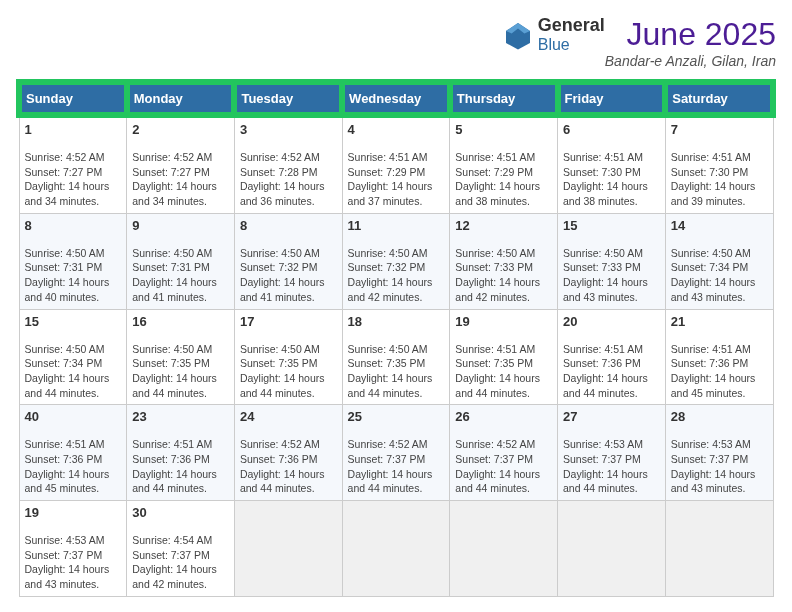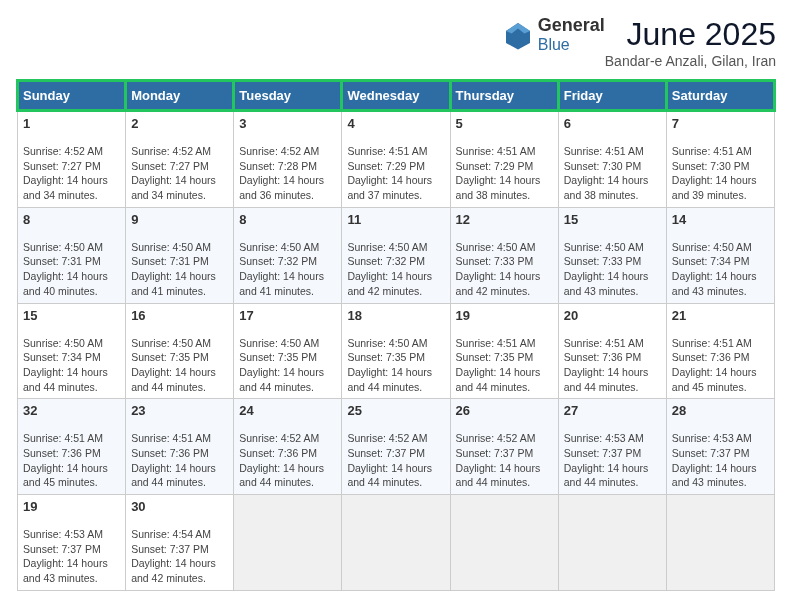--- a/index.html
+++ b/index.html
@@ -38,40 +38,41 @@
     }
     .logo-icon {
       width: 32px;
       height: 32px;
     }
     .title-block {
       text-align: right;
     }
     .month-title {
       font-size: 32px;
-      color: #0f172a;
+      color: #4c1d95;
       font-weight: normal;
     }
     .subtitle {
       font-size: 14px;
       color: #555;
+      font-style: italic;
     }
     .calendar {
       width: 100%;
       border-collapse: collapse;
       font-size: 11px;
     }
     .calendar th {
       background: #2e6da4;
       color: #fff;
       padding: 6px 4px;
       text-align: left;
       font-size: 13px;
       font-weight: bold;
-      border: 3px solid #22c55e;
+      border: 6px solid #22c55e;
     }
     .calendar td {
       border: 1px solid #ccc;
       vertical-align: top;
       padding: 4px 5px;
       width: calc(100% / 7);
       min-height: 70px;
       background: #fff;
     }
     .calendar tr:nth-child(even) td {
@@ -213,21 +214,21 @@
           <span class="day-num">20</span>
           <div class="day-info">Sunrise: 4:51 AM<br>Sunset: 7:36 PM<br>Daylight: 14 hours and 44 minutes.</div>
         </td>
         <td>
           <span class="day-num">21</span>
           <div class="day-info">Sunrise: 4:51 AM<br>Sunset: 7:36 PM<br>Daylight: 14 hours and 45 minutes.</div>
         </td>
       </tr>
       <tr>
         <td>
-          <span class="day-num">32</span>
+          <span class="day-num">40</span>
           <div class="day-info">Sunrise: 4:51 AM<br>Sunset: 7:36 PM<br>Daylight: 14 hours and 45 minutes.</div>
         </td>
         <td>
           <span class="day-num">23</span>
           <div class="day-info">Sunrise: 4:51 AM<br>Sunset: 7:36 PM<br>Daylight: 14 hours and 44 minutes.</div>
         </td>
         <td>
           <span class="day-num">24</span>
           <div class="day-info">Sunrise: 4:52 AM<br>Sunset: 7:36 PM<br>Daylight: 14 hours and 44 minutes.</div>
         </td>

